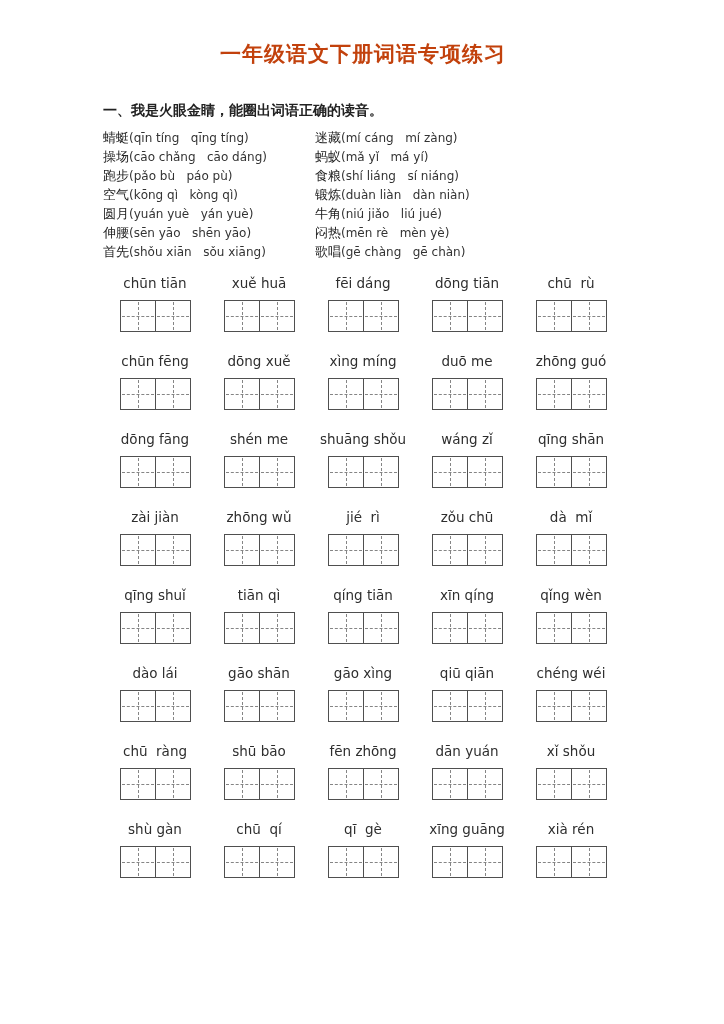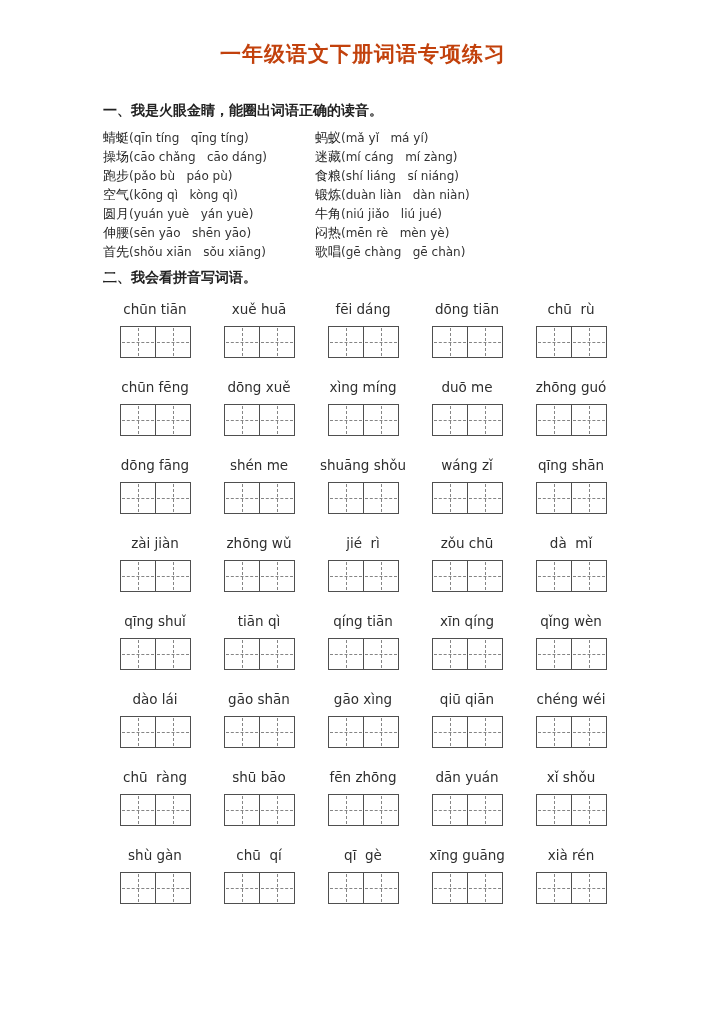--- a/index.html
+++ b/index.html
@@ -108,31 +108,30 @@
     <div class="wcol wcol-left">
         <div class="w-item"><span class="hanzi">蜻蜓</span><span class="pinyin">(qīn tíng   qīng tíng)</span></div>
         <div class="w-item"><span class="hanzi">操场</span><span class="pinyin">(cāo chǎng   cāo dáng)</span></div>
         <div class="w-item"><span class="hanzi">跑步</span><span class="pinyin">(pǎo bù   páo pù)</span></div>
         <div class="w-item"><span class="hanzi">空气</span><span class="pinyin">(kōng qì   kòng qì)</span></div>
         <div class="w-item"><span class="hanzi">圆月</span><span class="pinyin">(yuán yuè   yán yuè)</span></div>
         <div class="w-item"><span class="hanzi">伸腰</span><span class="pinyin">(sēn yāo   shēn yāo)</span></div>
         <div class="w-item"><span class="hanzi">首先</span><span class="pinyin">(shǒu xiān   sǒu xiāng)</span></div>
       </div>
     <div class="wcol wcol-right">
+        <div class="w-item"><span class="hanzi">迷藏</span><span class="pinyin">(mí cáng   mí zàng)</span></div>
         <div class="w-item"><span class="hanzi">蚂蚁</span><span class="pinyin">(mǎ yǐ   má yí)</span></div>
-        <div class="w-item"><span class="hanzi">迷藏</span><span class="pinyin">(mí cáng   mí zàng)</span></div>
         <div class="w-item"><span class="hanzi">食粮</span><span class="pinyin">(shí liáng   sí niáng)</span></div>
         <div class="w-item"><span class="hanzi">锻炼</span><span class="pinyin">(duàn liàn   dàn niàn)</span></div>
         <div class="w-item"><span class="hanzi">牛角</span><span class="pinyin">(niú jiǎo   liú jué)</span></div>
         <div class="w-item"><span class="hanzi">闷热</span><span class="pinyin">(mēn rè   mèn yè)</span></div>
         <div class="w-item"><span class="hanzi">歌唱</span><span class="pinyin">(gē chàng   gē chàn)</span></div>
       </div>
   </div>
 
-  <div class="sec-heading">二、我会看拼音写词语。</div>
 
   <div class="py-grid">
       <div class="py-label-row">
         <div class="py-label">chūn tiān</div>
         <div class="py-label">xuě huā</div>
         <div class="py-label">fēi dáng</div>
         <div class="py-label">dōng tiān</div>
         <div class="py-label">chū  rù</div>
       </div>
       <div class="box-row">

